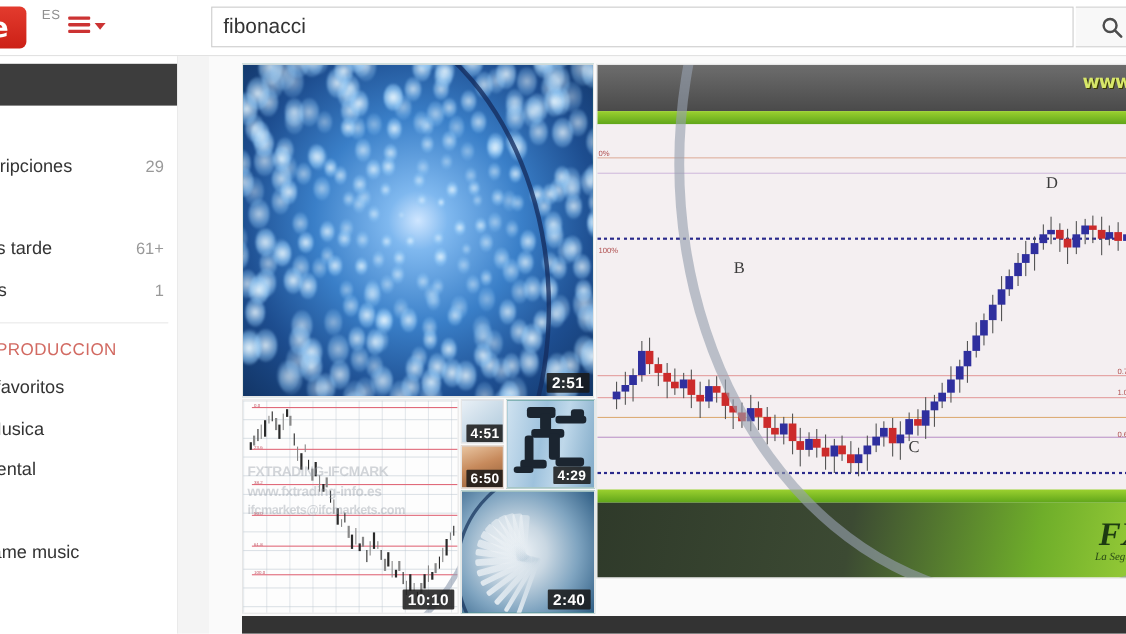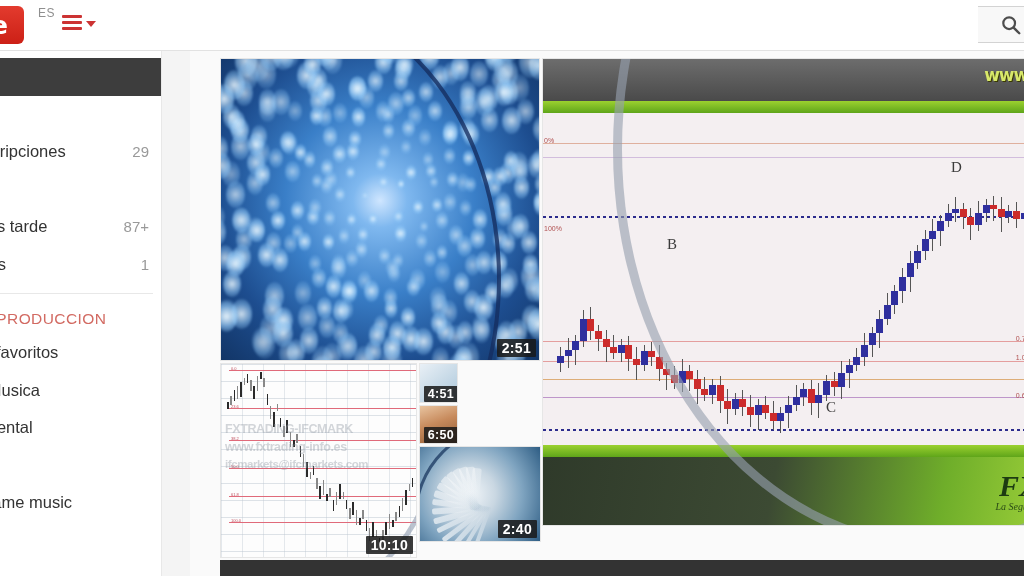--- a/index.html
+++ b/index.html
@@ -257,21 +257,21 @@
     font-family: "Liberation Sans", sans-serif;
     letter-spacing: -.4px; white-space: nowrap;
   }
   .tick { position: absolute; background: #2a2a2a; width: 1px; }
   .tick.up { background: #888; }
 
   
   #t4 { left: 199px; top: 305px; width: 39px; height: 40px; background:#cfd6de; }
   #t5 { left: 199px; top: 347px; width: 39px; height: 39px; background:#c8a183; }
   #t6 { left: 240px; top: 305px; width: 81px; height: 81px; }
-  #t7 { left: 199px; top: 388px; width: 122px; height: 96px; }
+  #t7 { left: 199px; top: 388px; width: 122px; height: 112px; }
 
   .yoga-bg {
     position: absolute; inset: 0;
     background: linear-gradient(100deg,#cfe2f0 0%, #9ec2dd 40%, #bfd8ea 62%, #7fa9c7 100%);
   }
   .yoga-fig {
     position: absolute;
     background: #1b2530;
   }
   .hands-bg {
@@ -309,20 +309,23 @@
 
   <div id="country-code">ES</div>
 
   <div id="guide-button">
     <div class="hamburger-bar"></div>
     <div class="hamburger-bar"></div>
     <div class="hamburger-bar"></div>
     <div id="guide-caret"></div>
   </div>
 
+  <div id="search-form">
+    <input id="search-input" type="text" value="fibonacci" style="">
+  </div>
 
   <div id="search-button">
     <svg id="search-icon-svg" viewBox="0 0 24 24">
       <circle cx="10" cy="10" r="6.4" fill="none" stroke="#4d4d4d" stroke-width="2.4"></circle>
       <line x1="14.8" y1="14.8" x2="21" y2="21" stroke="#4d4d4d" stroke-width="2.6" stroke-linecap="round"></line>
     </svg>
   </div>
 </div>
 
 <div id="guide">
@@ -338,21 +341,21 @@
   <div class="guide-item">
     <span class="gi-label">uscripciones</span>
     <span class="gi-count">29</span>
   </div>
   <div class="guide-item">
 
     <span class="gi-count"></span>
   </div>
   <div class="guide-item">
     <span class="gi-label">más tarde</span>
-    <span class="gi-count">87+</span>
+    <span class="gi-count">61+</span>
   </div>
   <div class="guide-item">
     <span class="gi-label">pras</span>
     <span class="gi-count">1</span>
   </div>
 
   <div id="guide-divider"></div>
 
   <div id="guide-section-title">REPRODUCCION</div>
 
@@ -1046,20 +1049,36 @@
     <div class="thumb" id="t4">
       <div style="position:absolute;inset:0;background:linear-gradient(140deg,#e9f0f6,#aac6da);"></div>
       <div class="duration small" style="right:-1px;bottom:0;">4:51</div>
     </div>
 
     <div class="thumb" id="t5">
       <div class="hands-bg"></div>
       <div class="duration small" style="right:-1px;bottom:0;">6:50</div>
     </div>
 
+    <div class="thumb" id="t6">
+      <div class="yoga-bg"></div>
+      <div id="yoga-shape" style="position: absolute; inset: 0px;">
+          <div class="yoga-fig" style="left: 18px; top: 6px; width: 26px; height: 10px; border-radius: 3px;"></div>
+          <div class="yoga-fig" style="left: 30px; top: 12px; width: 10px; height: 16px; border-radius: 3px;"></div>
+          <div class="yoga-fig" style="left: 22px; top: 26px; width: 30px; height: 8px; border-radius: 3px;"></div>
+          <div class="yoga-fig" style="left: 16px; top: 32px; width: 8px; height: 26px; border-radius: 3px;"></div>
+          <div class="yoga-fig" style="left: 38px; top: 30px; width: 10px; height: 24px; border-radius: 3px;"></div>
+          <div class="yoga-fig" style="left: 44px; top: 14px; width: 28px; height: 7px; border-radius: 3px;"></div>
+          <div class="yoga-fig" style="left: 58px; top: 8px; width: 12px; height: 10px; border-radius: 3px;"></div>
+          <div class="yoga-fig" style="left: 12px; top: 54px; width: 24px; height: 8px; border-radius: 3px;"></div>
+          <div class="yoga-fig" style="left: 44px; top: 52px; width: 26px; height: 8px; border-radius: 3px;"></div>
+          <div class="yoga-fig" style="left: 6px; top: 60px; width: 18px; height: 6px; border-radius: 3px;"></div>
+        </div>
+      <div class="duration small">4:29</div>
+    </div>
 
     <div class="thumb" id="t7">
       <div class="nautilus-bg"></div>
       <div id="shell" style="position:absolute;inset:0;">
           <div class="shell-seg" style="left: 12px; top: 58px; width: 58px; height: 4px; transform: rotate(-70deg); opacity: 0.85;"></div>
           <div class="shell-seg" style="left: 12px; top: 58px; width: 56.9px; height: 4.35px; transform: rotate(-59deg); opacity: 0.82;"></div>
           <div class="shell-seg" style="left: 12px; top: 58px; width: 55.8px; height: 4.7px; transform: rotate(-48deg); opacity: 0.79;"></div>
           <div class="shell-seg" style="left: 12px; top: 58px; width: 54.7px; height: 5.05px; transform: rotate(-37deg); opacity: 0.76;"></div>
           <div class="shell-seg" style="left: 12px; top: 58px; width: 53.6px; height: 5.4px; transform: rotate(-26deg); opacity: 0.73;"></div>
           <div class="shell-seg" style="left: 12px; top: 58px; width: 52.5px; height: 5.75px; transform: rotate(-15deg); opacity: 0.7;"></div>

